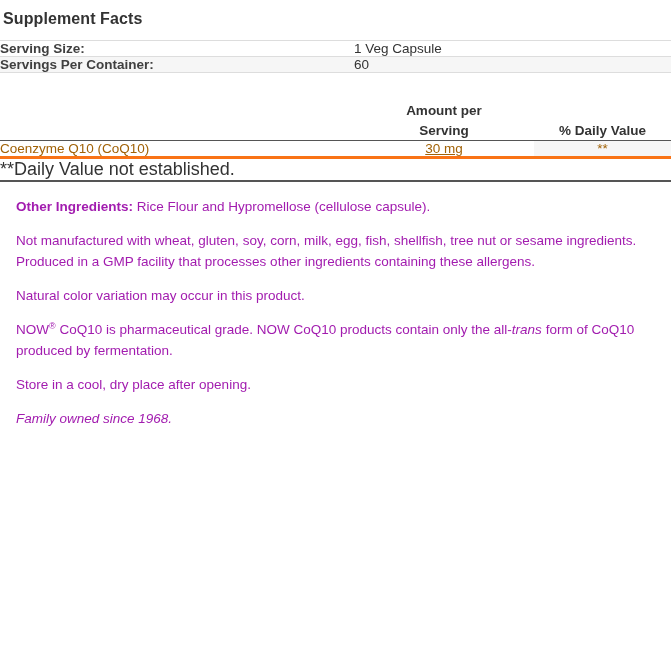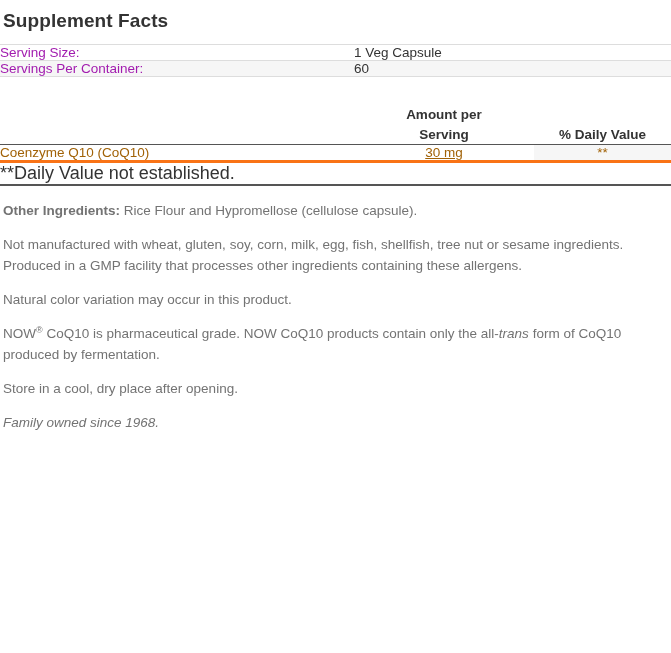--- a/index.html
+++ b/index.html
@@ -13,21 +13,21 @@
     font-family: "Liberation Sans", sans-serif;
     color: #333333;
     -webkit-font-smoothing: antialiased;
   }
   .page {
     width: 671px;
     box-sizing: border-box;
     padding: 0 0 10px 0;
   }
   .title {
-    font-size: 19px;
+    font-size: 16px;
     font-weight: bold;
     color: #333333;
     padding: 10px 0 12px 3px;
     letter-spacing: 0.1px;
   }
   table.facts {
     width: 671px;
     border-collapse: collapse;
     font-size: 13.5px;
   }
@@ -39,22 +39,22 @@
     padding: 11px 8px 11px 12px;
     border-top: 1px solid #dddddd;
     border-bottom: 1px solid #dddddd;
   }
   .row-container td {
     padding: 11px 8px 11px 12px;
     background: #f6f6f6;
     border-bottom: 1px solid #dddddd;
   }
   .lbl {
-    font-weight: normal;
-    color: #a21caf;
+    font-weight: bold;
+    color: #404040;
   }
   .val {
     color: #333333;
     text-align: left;
   }
   .spacer-row td {
     height: 28px;
   }
   .hdr-row td {
     padding: 6px 8px 10px 8px;
@@ -89,22 +89,22 @@
   }
   .footnote-row td {
     padding: 11px 8px 11px 3px;
     border-bottom: 2px solid #555555;
     font-size: 18px;
     color: #333333;
   }
   .body-text {
     font-size: 13.5px;
     line-height: 1.55;
-    color: #737373;
-    padding: 0 2px 0 3px;
+    color: #a21caf;
+    padding: 0 2px 0 16px;
   }
   .body-text p {
     margin: 0;
     padding: 13px 0 0 0;
   }
   .body-text p.first {
     padding-top: 15px;
   }
   .body-text b {
     font-weight: bold;

